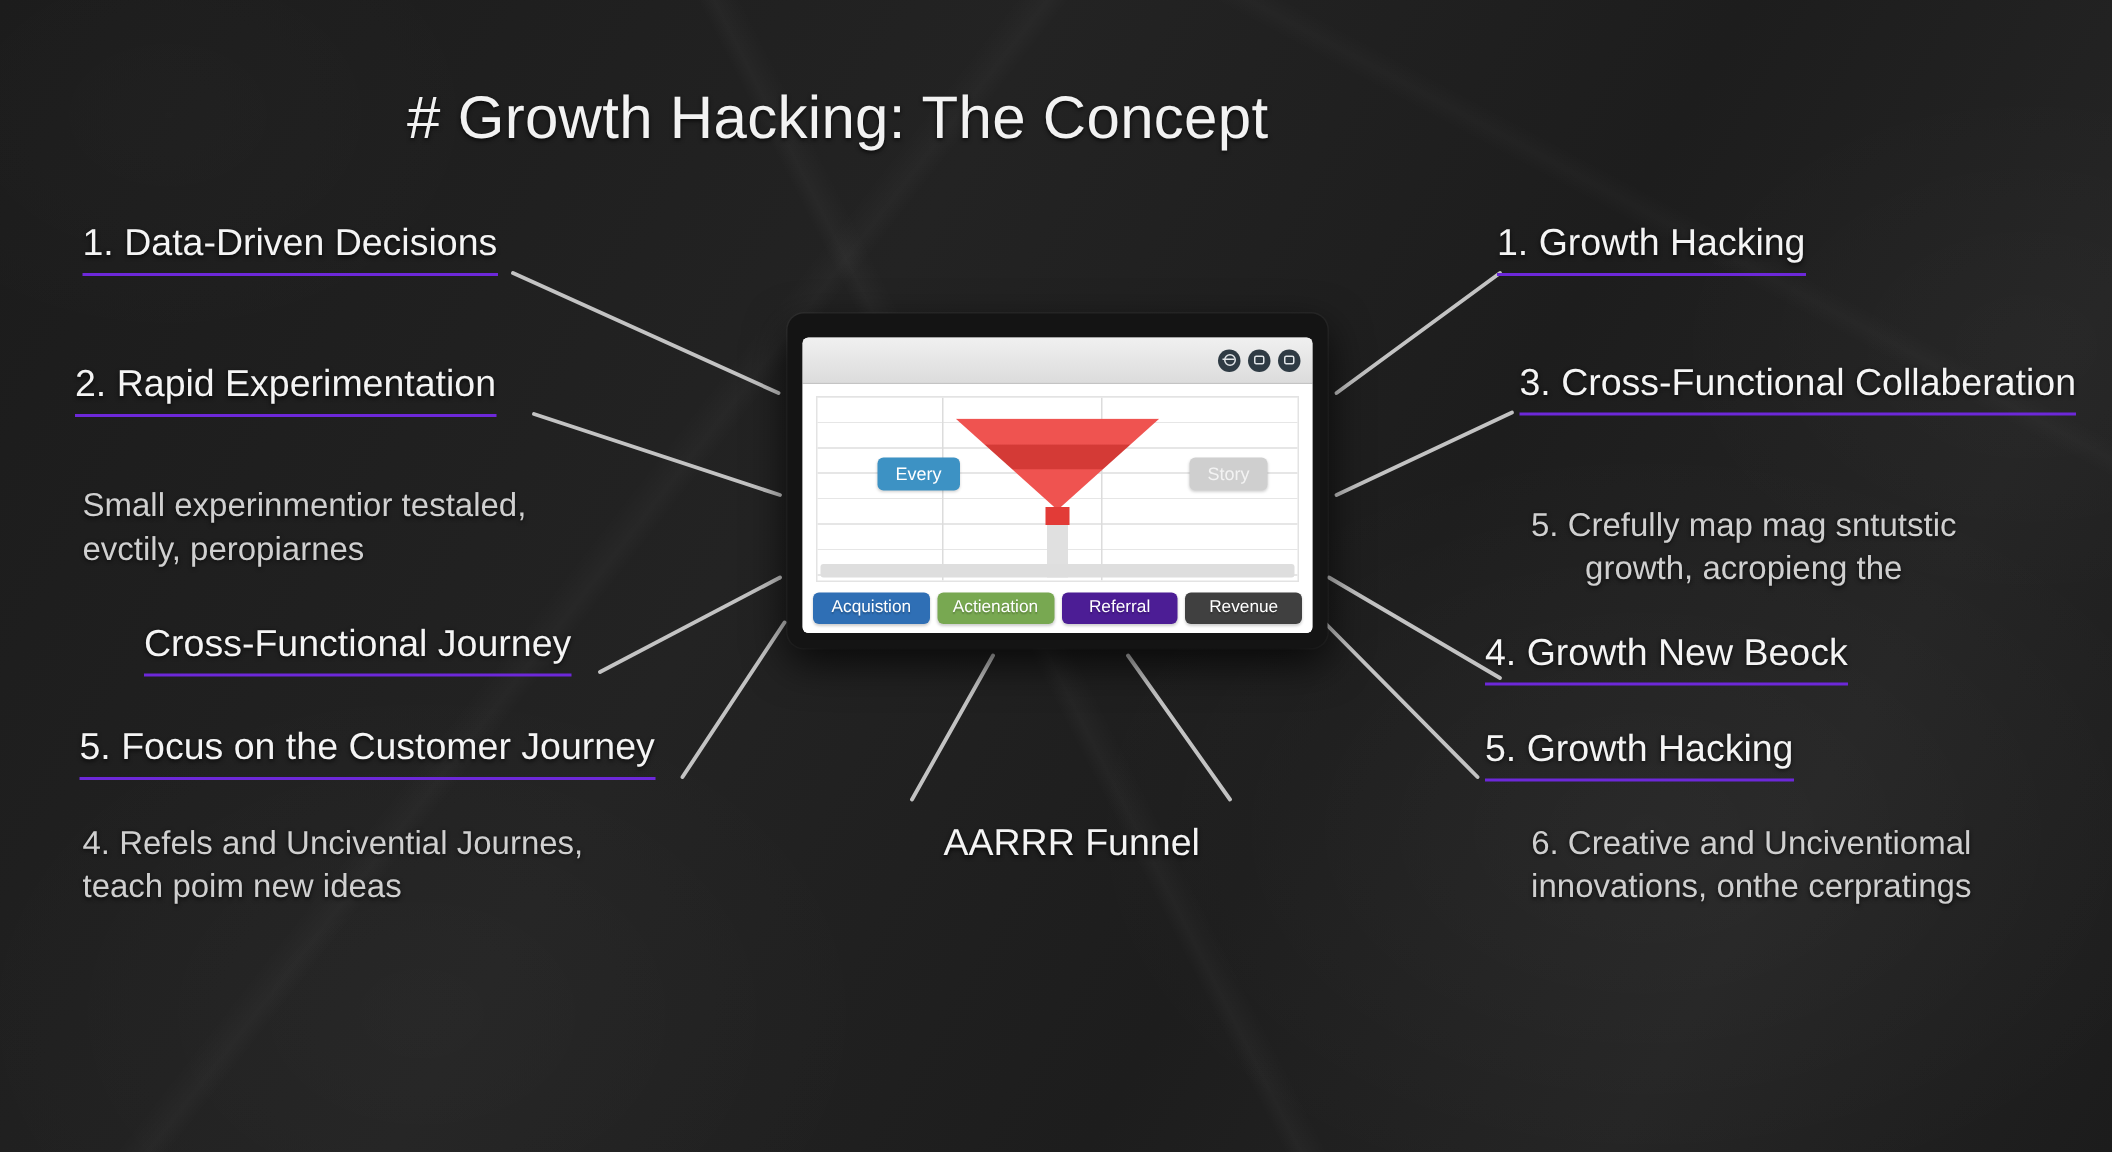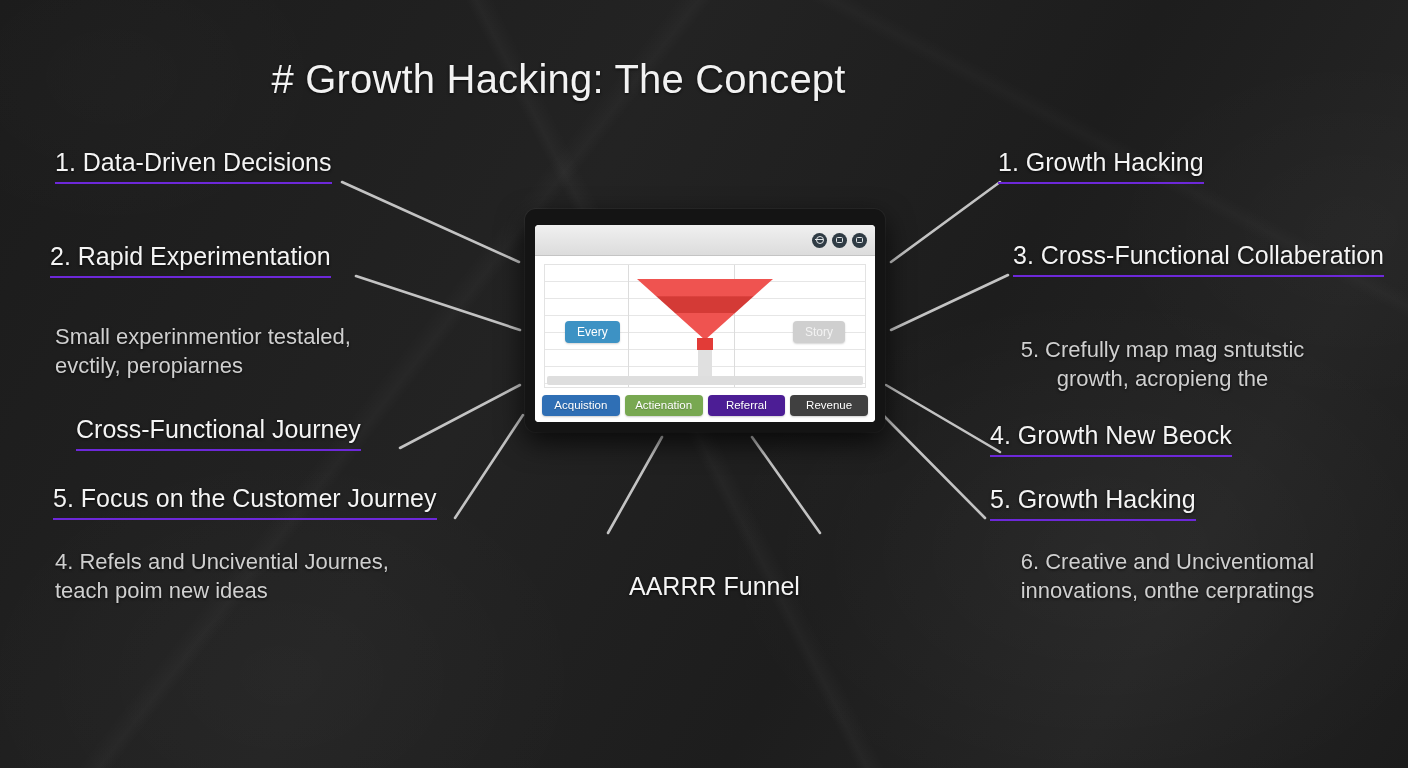--- a/index.html
+++ b/index.html
@@ -207,29 +207,30 @@
     position: absolute;
     left: 2px;
     right: 2px;
     bottom: 2px;
     height: 9px;
     background: #dedede;
     border-radius: 2px;
   }
   .pill {
     position: absolute;
-    top: 56px;
+    top: 40px;
     height: 22px;
     padding: 0 12px;
     border-radius: 4px;
     display: flex;
     align-items: center;
     font-size: 12px;
     color: #fff;
     box-shadow: 0 1px 2px rgba(0,0,0,0.18);
+    margin-left: 20px;
   }
   #pill-left  { left: 20px;  background: #3d92c4; }
   #pill-right { right: 20px; background: #cfcfcf; color: #f3f3f3; }
 
   #badges-row {
     flex: none;
     height: 34px;
     background: #fff;
     display: flex;
     align-items: center;
@@ -274,21 +275,21 @@
 
 <div class="node heading" style="left:55px; top:148px;">1. Data-Driven Decisions</div>
 
 <div class="node heading" style="left:50px; top:242px;">2. Rapid Experimentation</div>
 
 <div class="note" style="left:55px; top:322px;">
   <div>Small experinmentior testaled,</div>
   <div>evctily, peropiarnes</div>
 </div>
 
-<div class="node heading" style="left:76px; top:415px;">Cross-Functional Journey</div>
+<div class="node heading" style="left:96px; top:415px;">Cross-Functional Journey</div>
 
 <div class="node heading" style="left:53px; top:484px;">5. Focus on the Customer Journey</div>
 
 <div class="note" style="left:55px; top:547px;">
   <div>4. Refels and Uncivential Journes,</div>
   <div>teach poim new ideas</div>
 </div>
 
 <div class="node heading" style="left:998px; top:148px;">1. Growth Hacking</div>
 
@@ -301,21 +302,21 @@
 
 <div class="node heading" style="left:990px; top:421px;">4. Growth New Beock</div>
 
 <div class="node heading" style="left:990px; top:485px;">5. Growth Hacking</div>
 
 <div class="note center" style="left:995px; top:547px; width:345px;">
   <div>6. Creative and Unciventiomal</div>
   <div>innovations, onthe cerpratings</div>
 </div>
 
-<div class="node plain" style="left:629px; top:548px;margin-top:24px;">AARRR Funnel</div>
+<div class="node plain" style="left:629px; top:548px;">AARRR Funnel</div>
 
 <div id="browser-window">
   <div id="browser-screen">
 
     <div id="browser-toolbar">
       <span class="tb-icon globe">
           <i></i>
         </span>
       <span class="tb-icon">
           <i></i>

